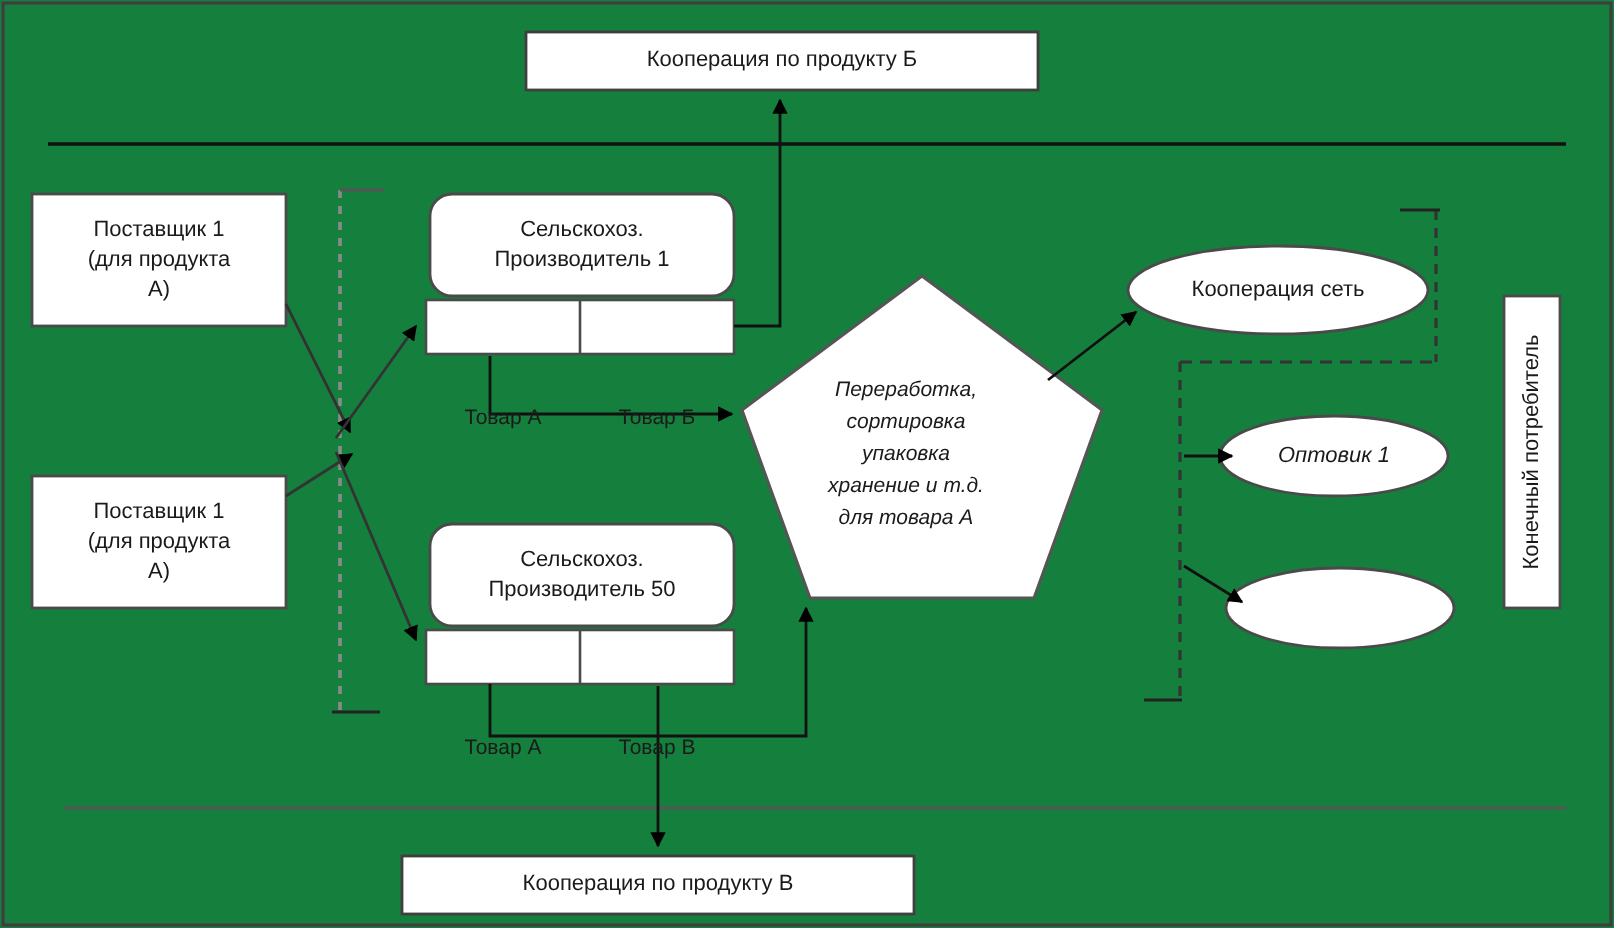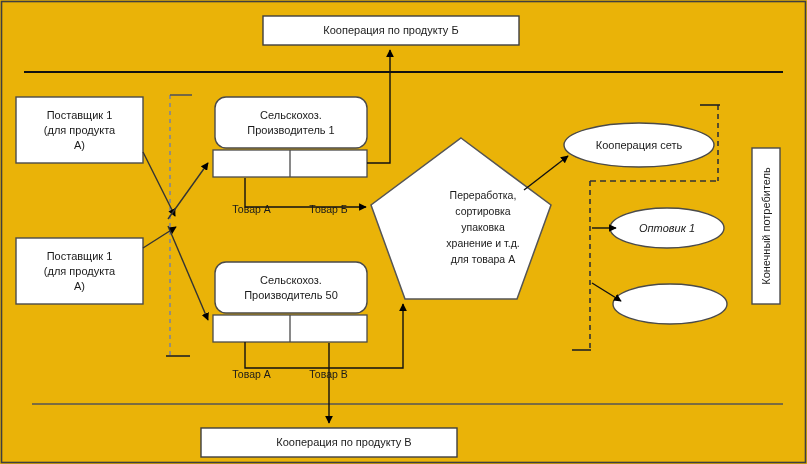--- a/index.html
+++ b/index.html
@@ -1,20 +1,20 @@
 <!DOCTYPE html>
 <html><head>
 <meta charset="utf-8">
 <style>
   html,body{margin:0;padding:0;background:#ffffff;}
   body{font-family:"Liberation Sans","DejaVu Sans",sans-serif;}
   #canvas{
     position:relative;
     width:807px;height:464px;
-    background:#eab308;
+    background:#15803d;
     overflow:hidden;
   }
   #canvas svg{position:absolute;left:0;top:0;width:807px;height:464px;}
   .lbl{
     position:absolute;
     display:flex;
     align-items:center;
     justify-content:center;
     text-align:center;
     color:#1a1a1a;
@@ -105,21 +105,21 @@
 
     <line x1="524" y1="190" x2="568" y2="156" stroke="#111111" stroke-width="1.4" marker-end="url(#arrow)"></line>
 
     <line x1="592" y1="228" x2="616" y2="228" stroke="#111111" stroke-width="1.4" marker-end="url(#arrow)"></line>
 
     <line x1="592" y1="283" x2="621" y2="301" stroke="#111111" stroke-width="1.4" marker-end="url(#arrow)"></line>
   </svg>
 
   <div class="lbl" style="left:263px;top:16px;width:256px;height:29px;">Кооперация по продукту Б</div>
 
-  <div class="lbl" style="left:216px;top:428px;width:256px;height:29px;">Кооперация по продукту В</div>
+  <div class="lbl" style="left:201px;top:428px;width:256px;height:29px;">Кооперация по продукту В</div>
 
   <div class="lbl" style="left:16px;top:97px;width:127px;height:66px;">Поставщик 1
 (для продукта
 А)</div>
 
   <div class="lbl" style="left:16px;top:238px;width:127px;height:66px;">Поставщик 1
 (для продукта
 А)</div>
 
   <div class="lbl" style="left:215px;top:97px;width:152px;height:51px;">Сельскохоз.
@@ -129,21 +129,21 @@
 
   <div class="lbl lbl-sm" style="left:290px;top:150px;width:77px;height:27px;">Товар Б</div>
 
   <div class="lbl" style="left:215px;top:262px;width:152px;height:51px;">Сельскохоз.
 Производитель 50</div>
 
   <div class="lbl lbl-sm" style="left:213px;top:315px;width:77px;height:27px;">Товар А</div>
 
   <div class="lbl lbl-sm" style="left:290px;top:315px;width:77px;height:27px;">Товар В</div>
 
-  <div class="lbl lbl-pent" style="left:408px;top:172px;width:150px;height:110px;">Переработка,
+  <div class="lbl lbl-pent" style="left:378px;top:172px;width:150px;height:110px;font-style:italic;">Переработка,
 сортировка
 упаковка
 хранение и т.д.
 для товара А</div>
 
   <div class="lbl" style="left:564px;top:123px;width:150px;height:44px;">Кооперация сеть</div>
 
   <div class="lbl" style="left:610px;top:208px;width:114px;height:40px;font-style:italic;">Оптовик 1</div>
 
 

